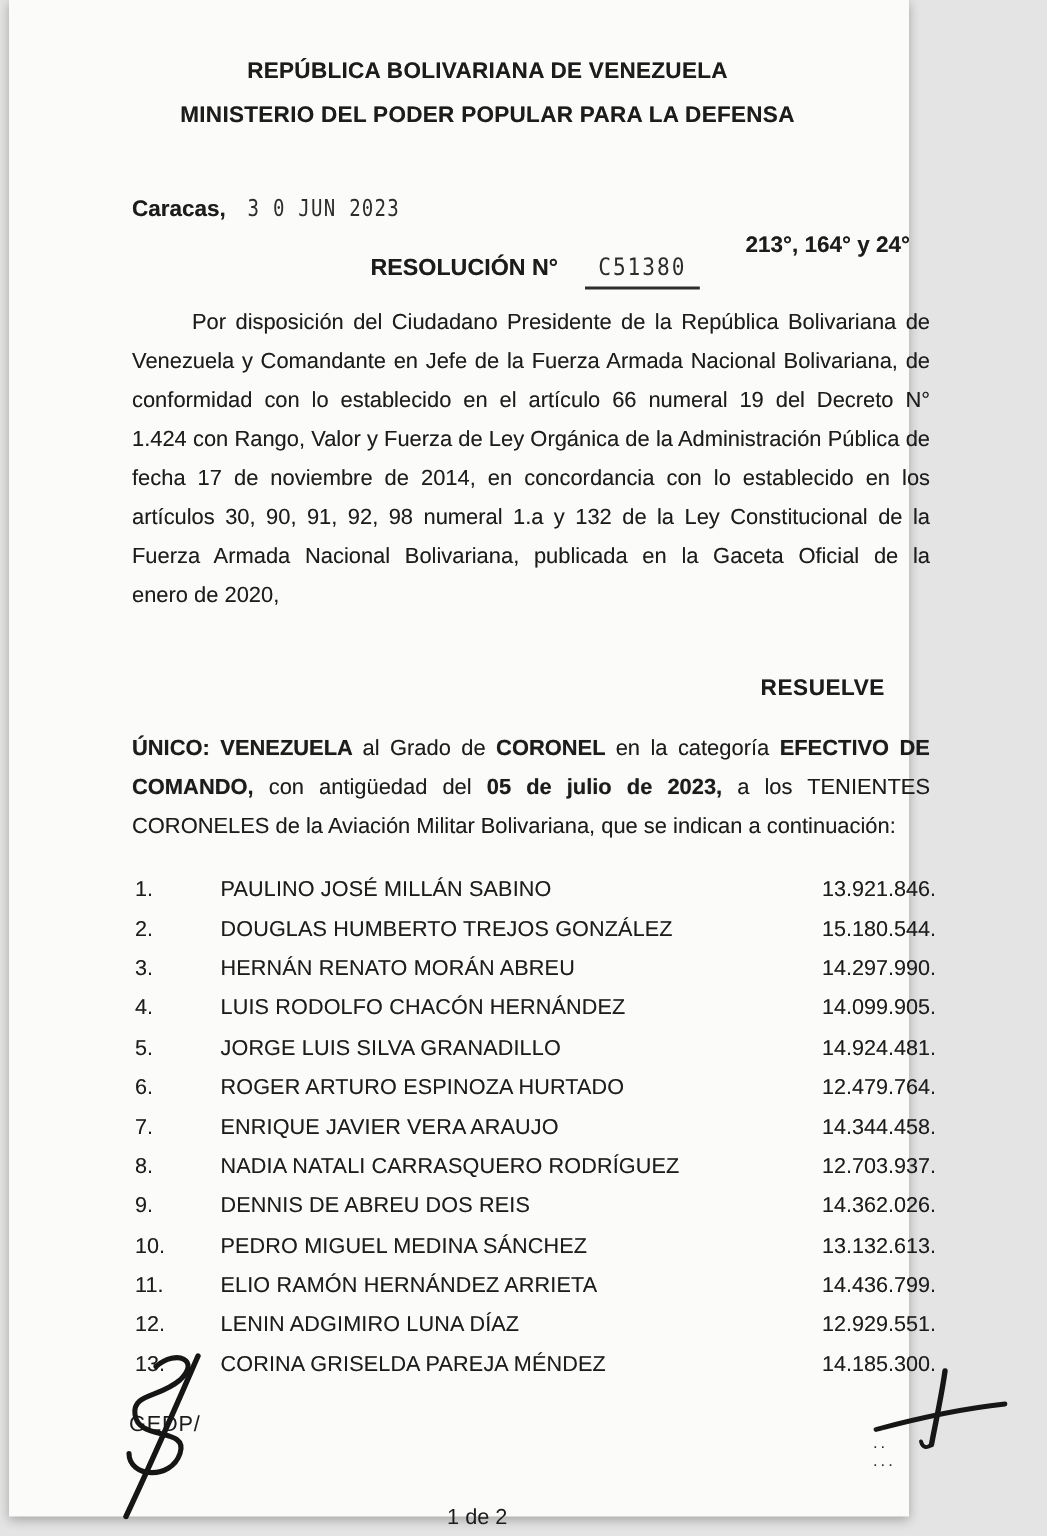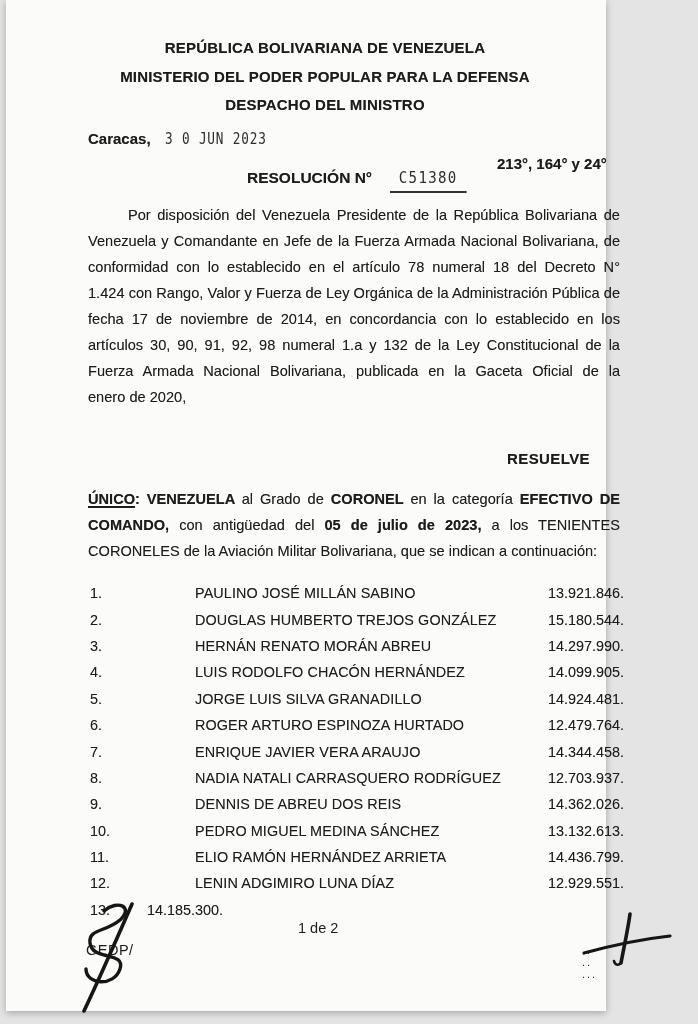--- a/index.html
+++ b/index.html
@@ -8,21 +8,21 @@
     background:#e4e4e4;overflow:hidden;
     font-family:"Liberation Sans",sans-serif;
     color:#1c1c1c;
   }
   .page{
     position:absolute;left:6px;top:0px;width:600px;height:1011px;
     background:#fbfbfa;
     box-shadow:0 2px 7px rgba(0,0,0,.28);
   }
   .b{font-weight:bold;}
-  .u{text-decoration:underline;text-decoration-thickness:1.5px;text-underline-offset:2px;}
+  .u{text-decoration-thickness:1.5px;text-underline-offset:2px;}
   .hdr{
     position:absolute;left:54px;top:34px;width:530px;text-align:center;
     font-weight:bold;font-size:15px;line-height:28.5px;letter-spacing:.2px;
     text-shadow:0 0 .4px rgba(0,0,0,.45);
   }
   .dateline{position:absolute;left:82px;top:130px;font-size:15px;}
   .dateline .city{font-weight:bold;text-shadow:0 0 .4px rgba(0,0,0,.45);}
   .stamp{font-family:"DejaVu Sans Mono",monospace;color:#2d2d2d;white-space:nowrap;}
   .date-stamp{display:inline-block;font-size:15.5px;letter-spacing:1px;transform:scaleX(.82);transform-origin:left center;margin-left:10px;}
   .resline{position:absolute;left:241px;top:168px;font-size:15.5px;}
@@ -37,57 +37,56 @@
   .indent{text-indent:40px;}
   .resuelve{position:absolute;left:54px;top:450px;width:530px;text-align:right;
     font-size:15px;font-weight:bold;letter-spacing:.4px;text-shadow:0 0 .4px rgba(0,0,0,.45);}
   .unico{position:absolute;left:82px;top:486px;width:532px;font-size:14.6px;line-height:26px;
     text-shadow:0 0 .35px rgba(0,0,0,.35);}
   .unico .b{text-shadow:0 0 .45px rgba(0,0,0,.5);}
   .list{position:absolute;left:84px;top:580px;width:534px;font-size:14.4px;
     text-shadow:0 0 .35px rgba(0,0,0,.35);}
   .row{display:flex;height:26.4px;align-items:center;}
   .col-num{flex:0 0 57px;}
-  .col-name{flex:1 1 auto;letter-spacing:.1px;margin-left:48px;}
+  .col-name{flex:1 1 auto;letter-spacing:.1px;}
   .col-id{flex:0 0 auto;text-align:right;}
   .initials{position:absolute;left:80px;top:942px;font-size:14.5px;letter-spacing:.5px;}
-  .pagenum{position:absolute;left:292px;top:920px;font-size:14.5px;}
+  .pagenum{position:absolute;left:292px;top:1004px;font-size:14.5px;}
   .sig{position:absolute;left:42px;top:901px;}
   .chk{position:absolute;left:572px;top:911px;}
   .chk-dots{position:absolute;left:576px;top:944px;font-size:11px;letter-spacing:2px;color:#2a2a2a;}
   svg path{fill:none;stroke:#161616;stroke-linecap:round;}
 </style>
 </head>
 <body>
 
 <div class="photo">
   <div class="page">
 
     <div class="hdr">
       <div>REPÚBLICA BOLIVARIANA DE VENEZUELA</div>
       <div>MINISTERIO DEL PODER POPULAR PARA LA DEFENSA</div>
-      <div>DESPACHO DEL MINISTRO</div>
     </div>
 
     <div class="dateline">
       <span class="city">Caracas,</span>
       <span class="stamp date-stamp">3 0 JUN 2023</span>
     </div>
 
     <div class="anniv">213°, 164° y 24°</div>
 
     <div class="resline">
       <span class="resl">RESOLUCIÓN N°</span>
       <span class="stamp num-stamp">C51380</span>
     </div>
 
     <div class="para">
-      <div class="jline indent">Por disposición del Venezuela Presidente de la República Bolivariana de</div>
+      <div class="jline indent">Por disposición del Ciudadano Presidente de la República Bolivariana de</div>
       <div class="jline">Venezuela y Comandante en Jefe de la Fuerza Armada Nacional Bolivariana, de</div>
-      <div class="jline">conformidad con lo establecido en el artículo 78 numeral 18 del Decreto N°</div>
+      <div class="jline">conformidad con lo establecido en el artículo 66 numeral 19 del Decreto N°</div>
       <div class="jline">1.424 con Rango, Valor y Fuerza de Ley Orgánica de la Administración Pública de</div>
       <div class="jline">fecha 17 de noviembre de 2014, en concordancia con lo establecido en los</div>
       <div class="jline">artículos 30, 90, 91, 92, 98 numeral 1.a y 132 de la Ley Constitucional de la</div>
       <div class="jline">Fuerza Armada Nacional Bolivariana, publicada en la Gaceta Oficial de la</div>
       <div class="jlast">enero de 2020,</div>
     </div>
 
     <div class="resuelve">RESUELVE</div>
 
     <div class="unico">
@@ -152,20 +151,21 @@
           <span class="col-name">ELIO RAMÓN HERNÁNDEZ ARRIETA</span>
           <span class="col-id">14.436.799.</span>
         </div>
       <div class="row">
           <span class="col-num">12.</span>
           <span class="col-name">LENIN ADGIMIRO LUNA DÍAZ</span>
           <span class="col-id">12.929.551.</span>
         </div>
       <div class="row">
           <span class="col-num">13.</span>
+          <span class="col-name">CORINA GRISELDA PAREJA MÉNDEZ</span>
           <span class="col-id">14.185.300.</span>
         </div>
     </div>
 
     <div class="initials">GEDP/</div>
     <div class="pagenum">1 de 2</div>
 
     <svg class="sig" width="112" height="112" viewBox="0 0 112 112">
       <path d="M56,10 C70,-2 86,6 72,19 C58,31 40,28 42,42 C44,60 78,50 72,68 C66,86 38,84 38,68" stroke-width="3.4"></path>
       <path d="M84,3 C70,35 54,72 36,110" stroke-width="3.6"></path>

